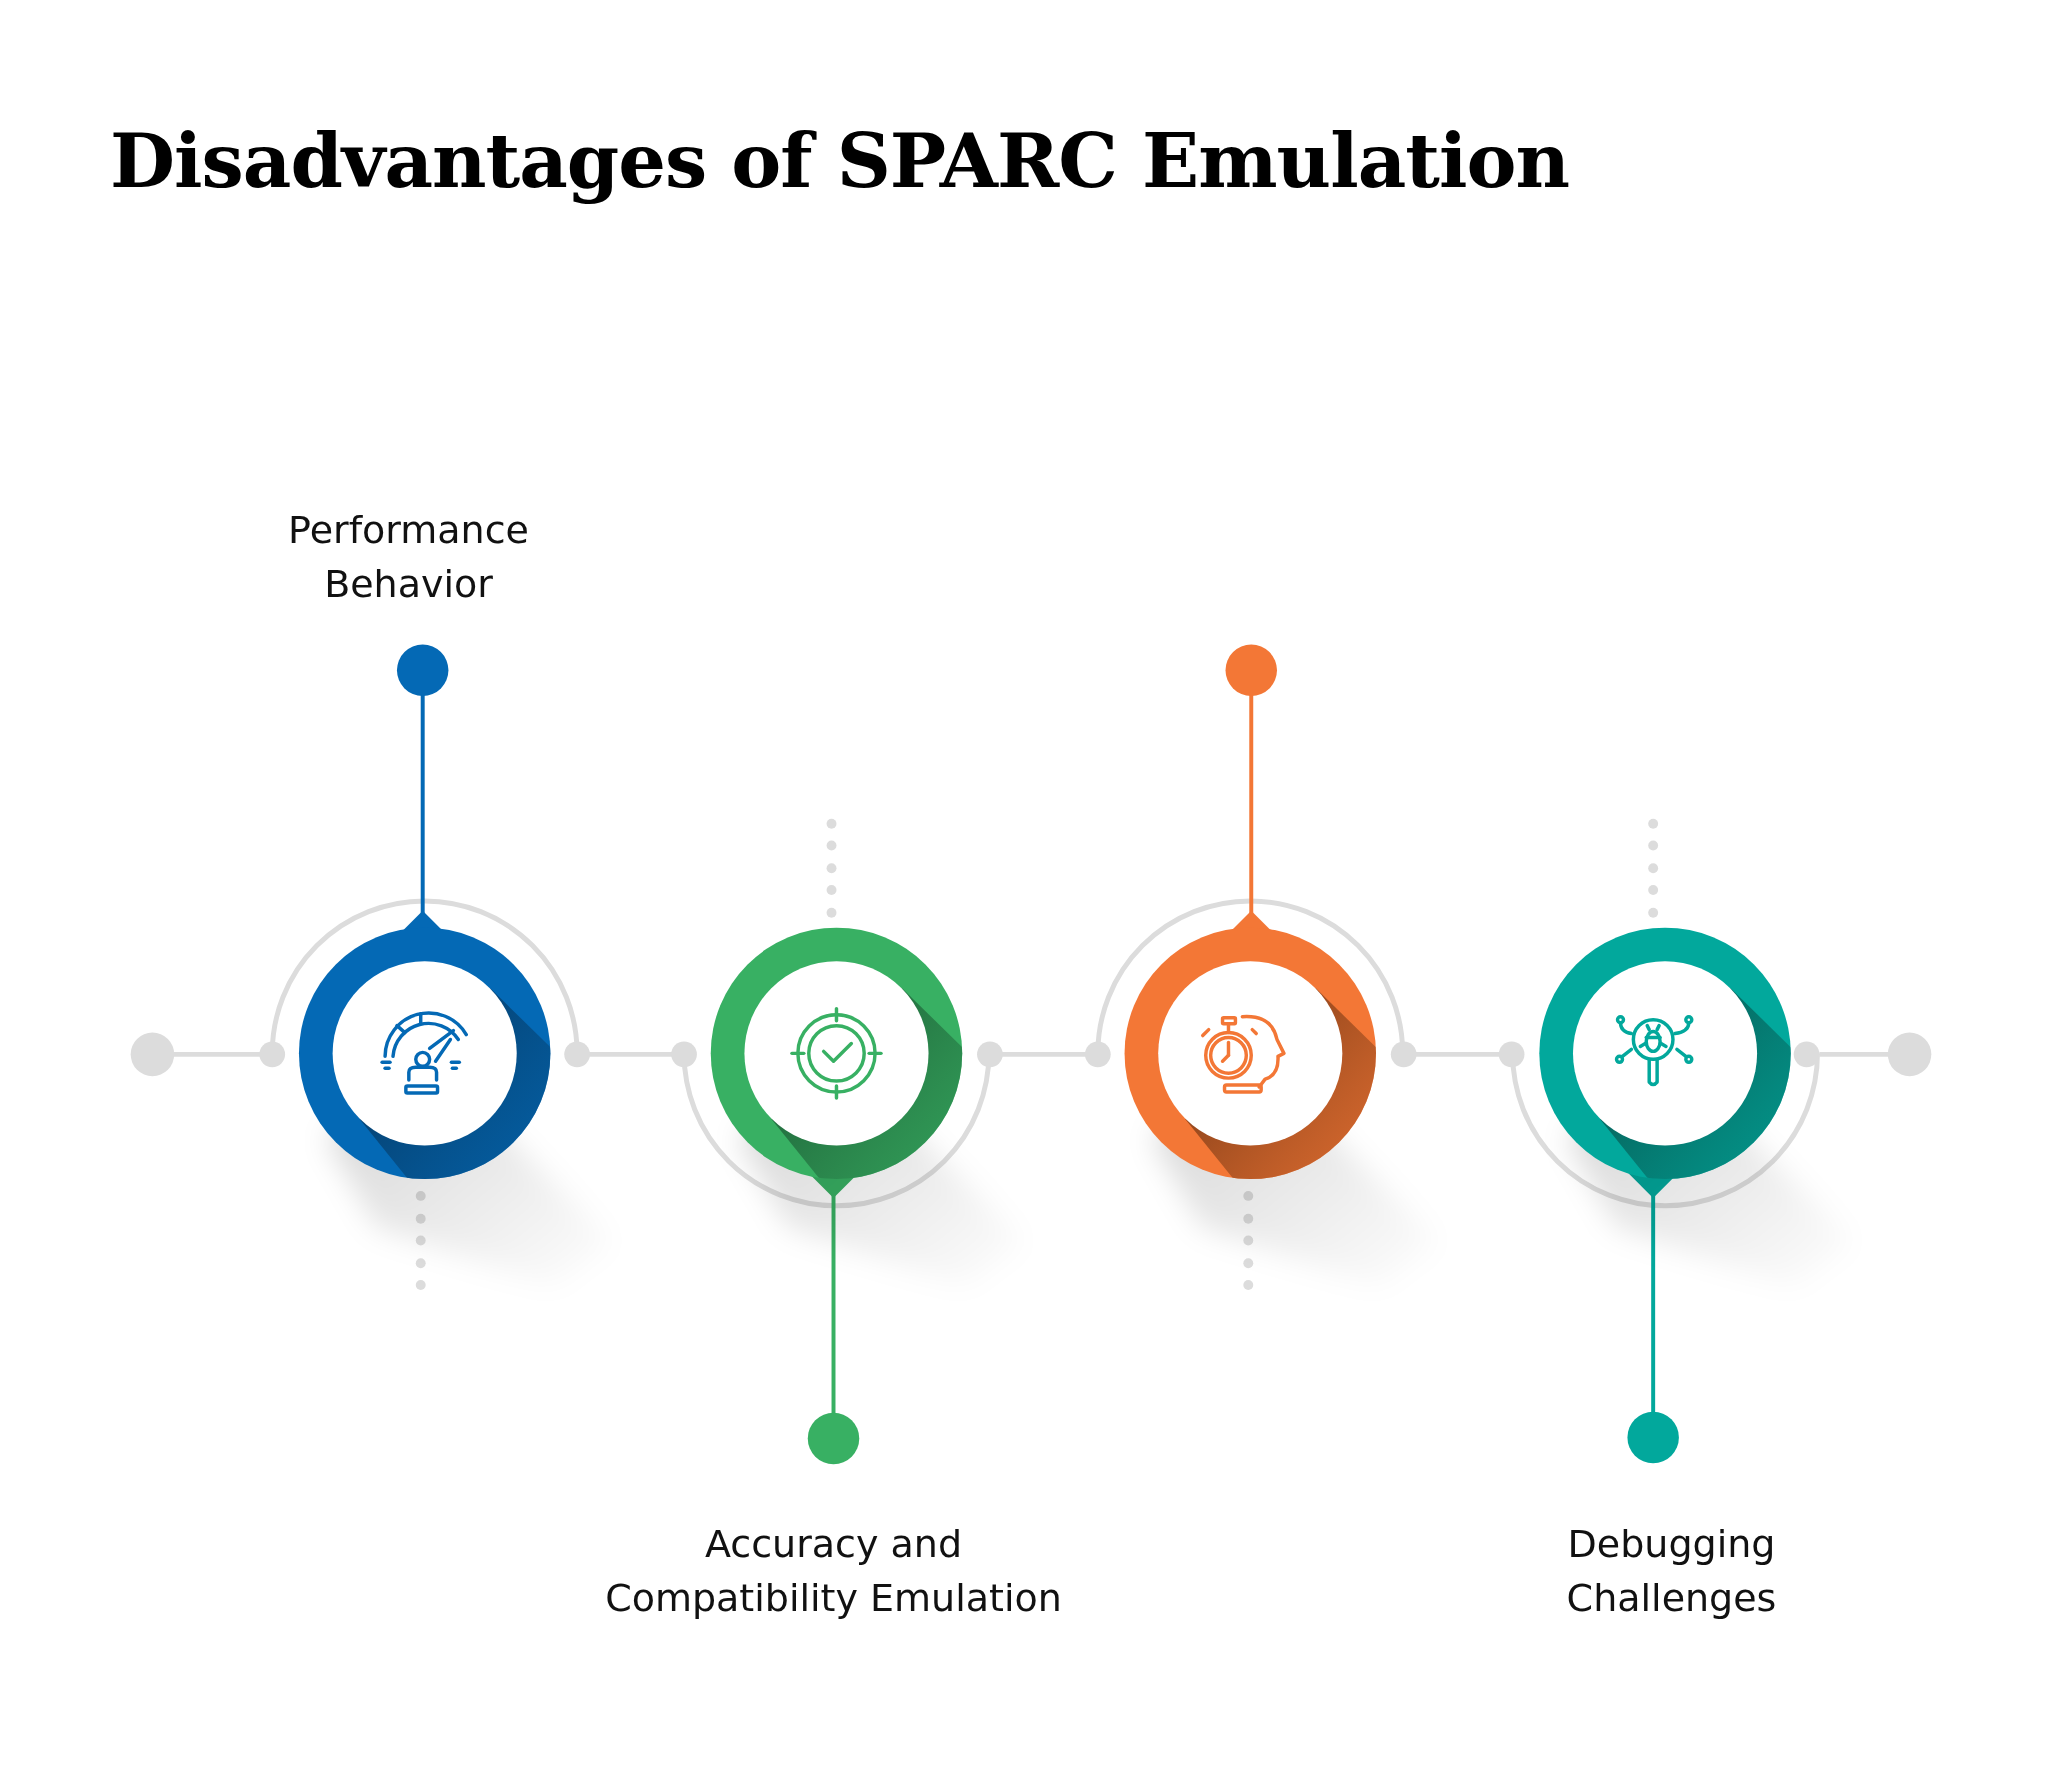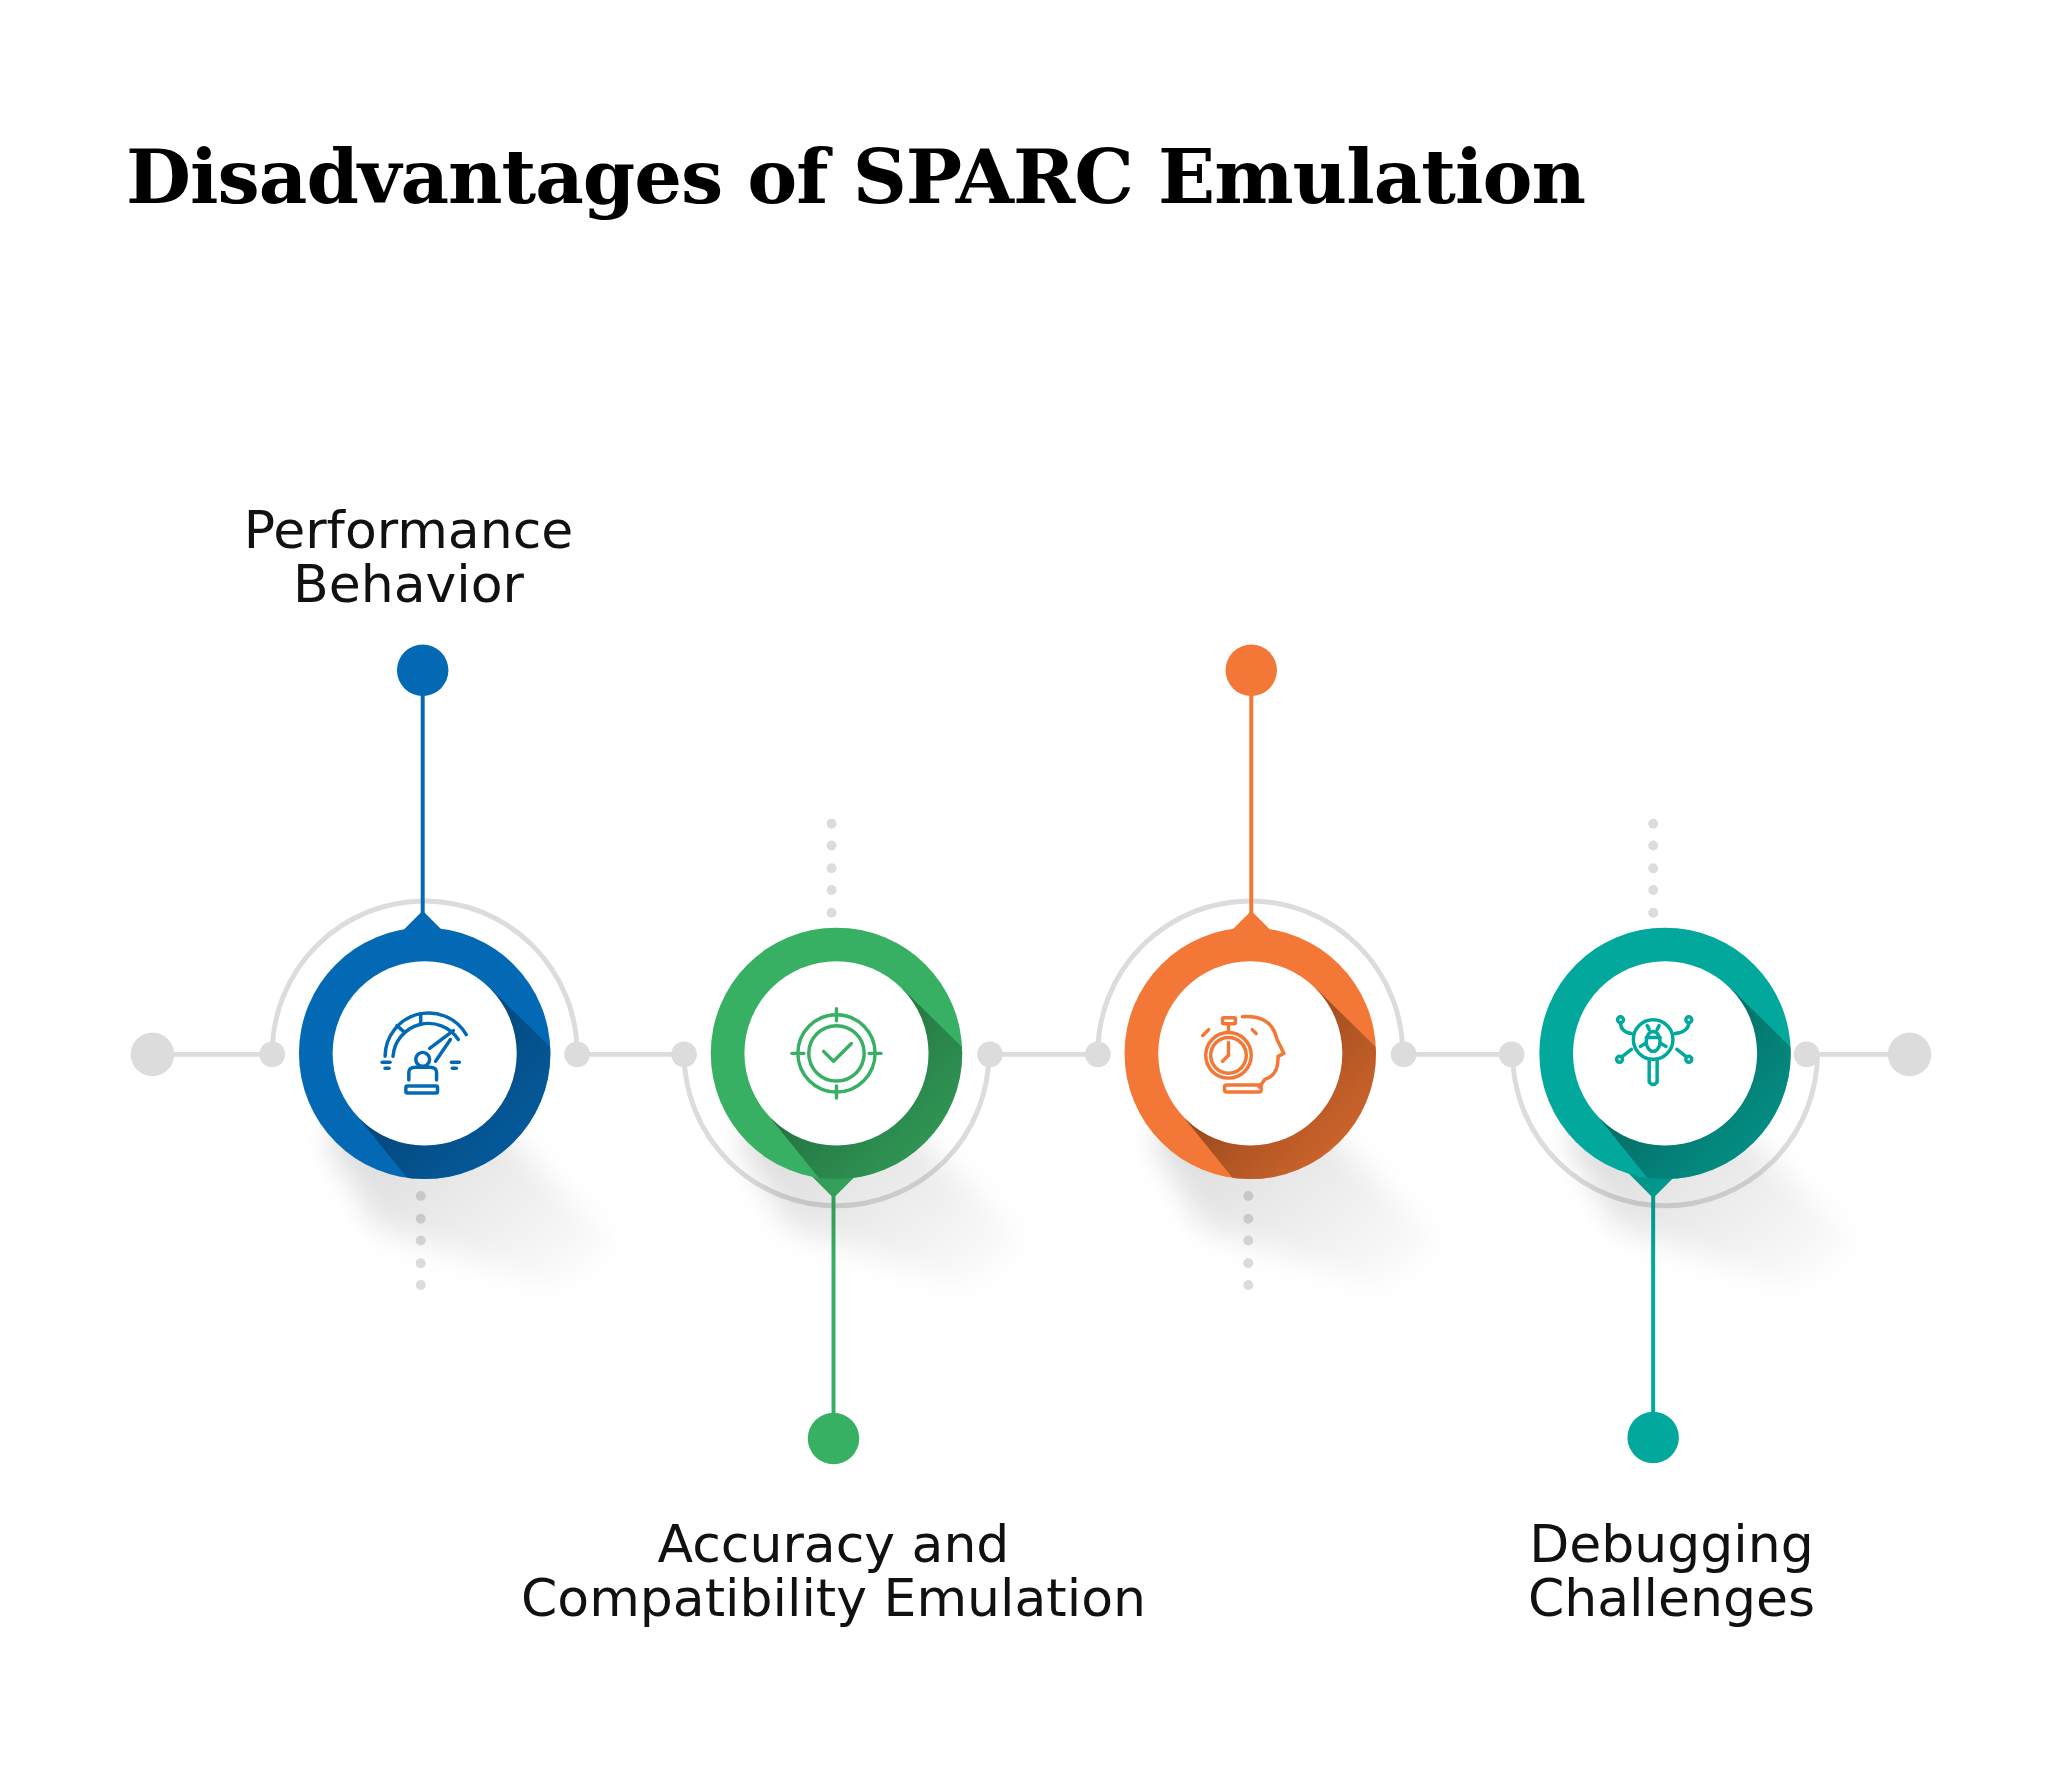--- a/index.html
+++ b/index.html
@@ -1,24 +1,24 @@
 <!DOCTYPE html>
 <html><head>
 <meta charset="utf-8">
 <style>
   html, body { margin: 0; padding: 0; background: #ffffff; }
   body { width: 2062px; height: 1786px; position: relative; overflow: hidden;
          font-family: "Liberation Sans", "DejaVu Sans", sans-serif; }
   #stage { position: absolute; left: 0; top: 0; width: 2062px; height: 1786px; }
   .title { position: absolute; left: 0; width: 1679px; top: 117px; text-align: center;
            font-family: "DejaVu Serif", "Liberation Serif", serif; font-weight: bold;
-           font-size: 75px; letter-spacing: -1px; color: #000; margin: 16px; }
+           font-size: 75px; letter-spacing: -1px; color: #000; margin: 0; }
   .label { position: absolute; width: 693px; text-align: center; color: #111;
            font-family: "DejaVu Sans", "Liberation Sans", sans-serif;
-           font-size: 52px; line-height: 54px; }
+           font-size: 38px; line-height: 54px; }
   .label span { display: block; }
 </style>
 </head>
 <body>
 
 <div id="stage">
 
   <h1 class="title">Disadvantages of SPARC Emulation</h1>
 
   <svg id="diagram" width="2062" height="1786" viewBox="0 0 2083 1804" style="position:absolute;left:0;top:0;">

